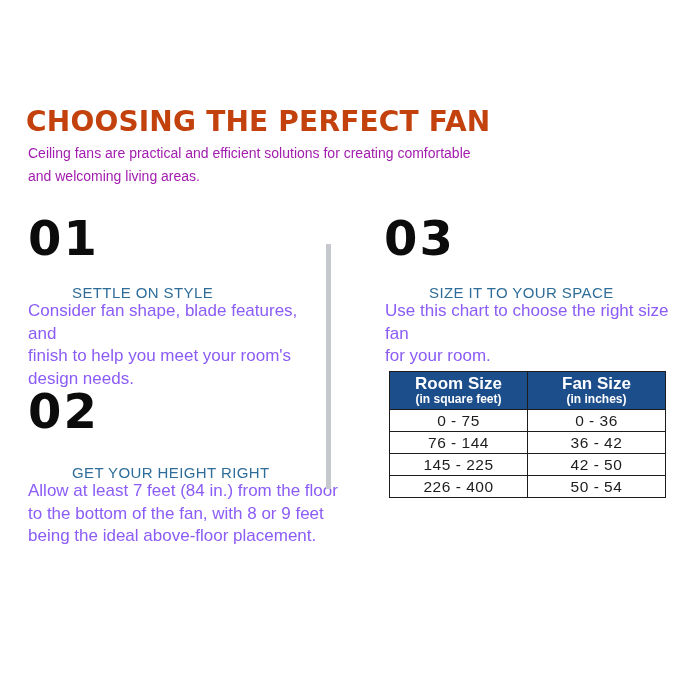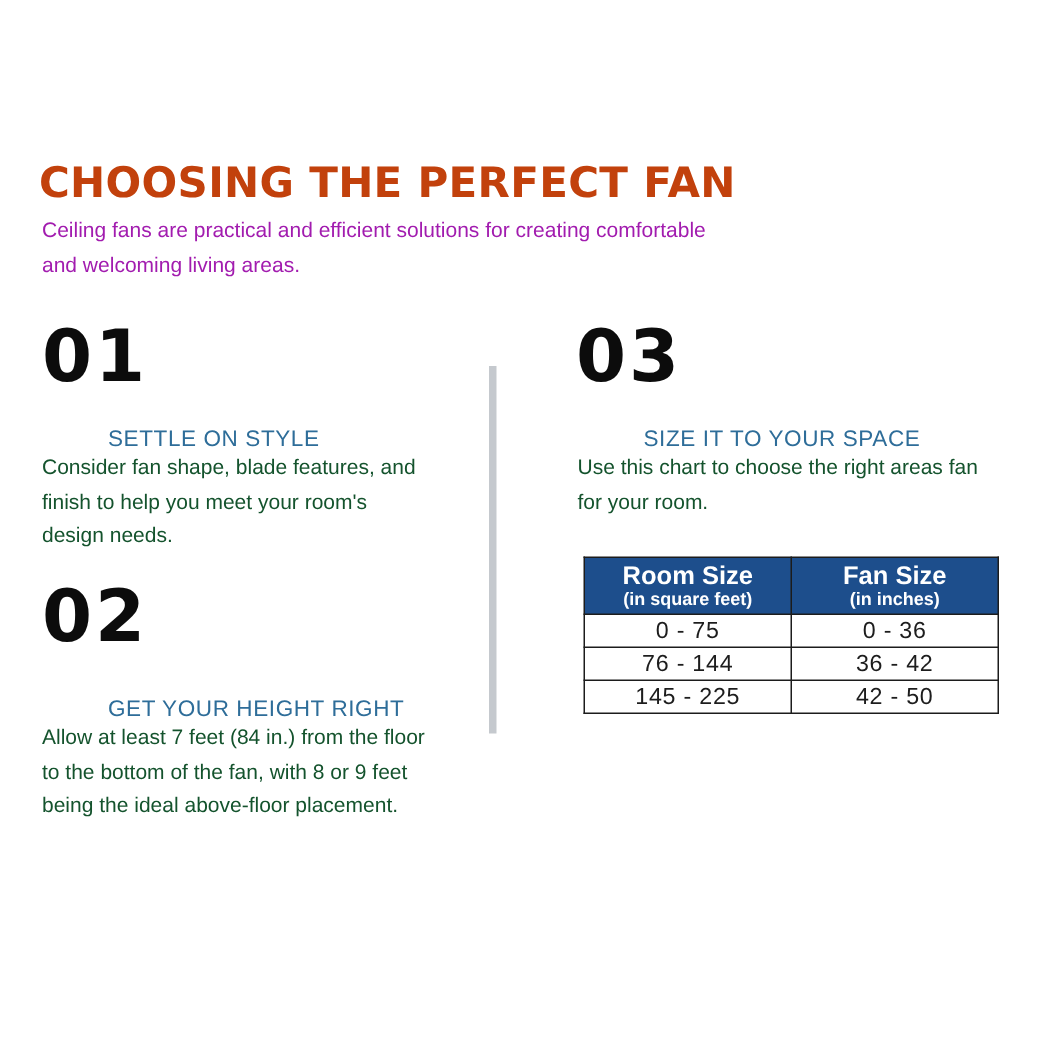--- a/index.html
+++ b/index.html
@@ -45,23 +45,23 @@
     font-size: 15px;
     letter-spacing: 0.4px;
     color: #2e6d99;
     margin-left: 44px;
   }
   .head-1 { left: 28px;  top: 284px; }
   .head-2 { left: 28px;  top: 464px; }
   .head-3 { left: 385px; top: 284px; }
 
   .section-body {
-    font-size: 14px;
+    font-size: 17px;
     line-height: 22.5px;
-    color: #14532d;
+    color: #8b5cf6;
   }
   .body-1 { left: 28px;  top: 300px; width: 300px; }
   .body-2 { left: 28px;  top: 480px; width: 310px; }
   .body-3 { left: 385px; top: 300px; width: 300px; }
 
   .v-divider {
     left: 326px; top: 244px;
     width: 5px; height: 245px;
     background: #c5c9ce;
   }
@@ -120,21 +120,21 @@
 <div class="abs big-number num-02">02</div>
 <div class="abs section-heading head-2">GET YOUR HEIGHT RIGHT</div>
 <p class="abs section-body body-2 pre">Allow at least 7 feet (84 in.) from the floor
 to the bottom of the fan, with 8 or 9 feet
 being the ideal above-floor placement.</p>
 
 <div class="abs v-divider"></div>
 
 <div class="abs big-number num-03">03</div>
 <div class="abs section-heading head-3">SIZE IT TO YOUR SPACE</div>
-<p class="abs section-body body-3 pre">Use this chart to choose the right areas fan
+<p class="abs section-body body-3 pre">Use this chart to choose the right size fan
 for your room.</p>
 
 <table class="abs size-table">
   <thead>
     <tr>
       <th>
         <span class="th-main">Room Size</span>
         <span class="th-sub">(in square feet)</span>
       </th>
       <th>
@@ -149,14 +149,18 @@
         <td>0 - 36</td>
       </tr>
       <tr>
         <td>76 - 144</td>
         <td>36 - 42</td>
       </tr>
       <tr>
         <td>145 - 225</td>
         <td>42 - 50</td>
       </tr>
+      <tr>
+        <td>226 - 400</td>
+        <td>50 - 54</td>
+      </tr>
     </tbody>
 </table>
 
 </body></html>

